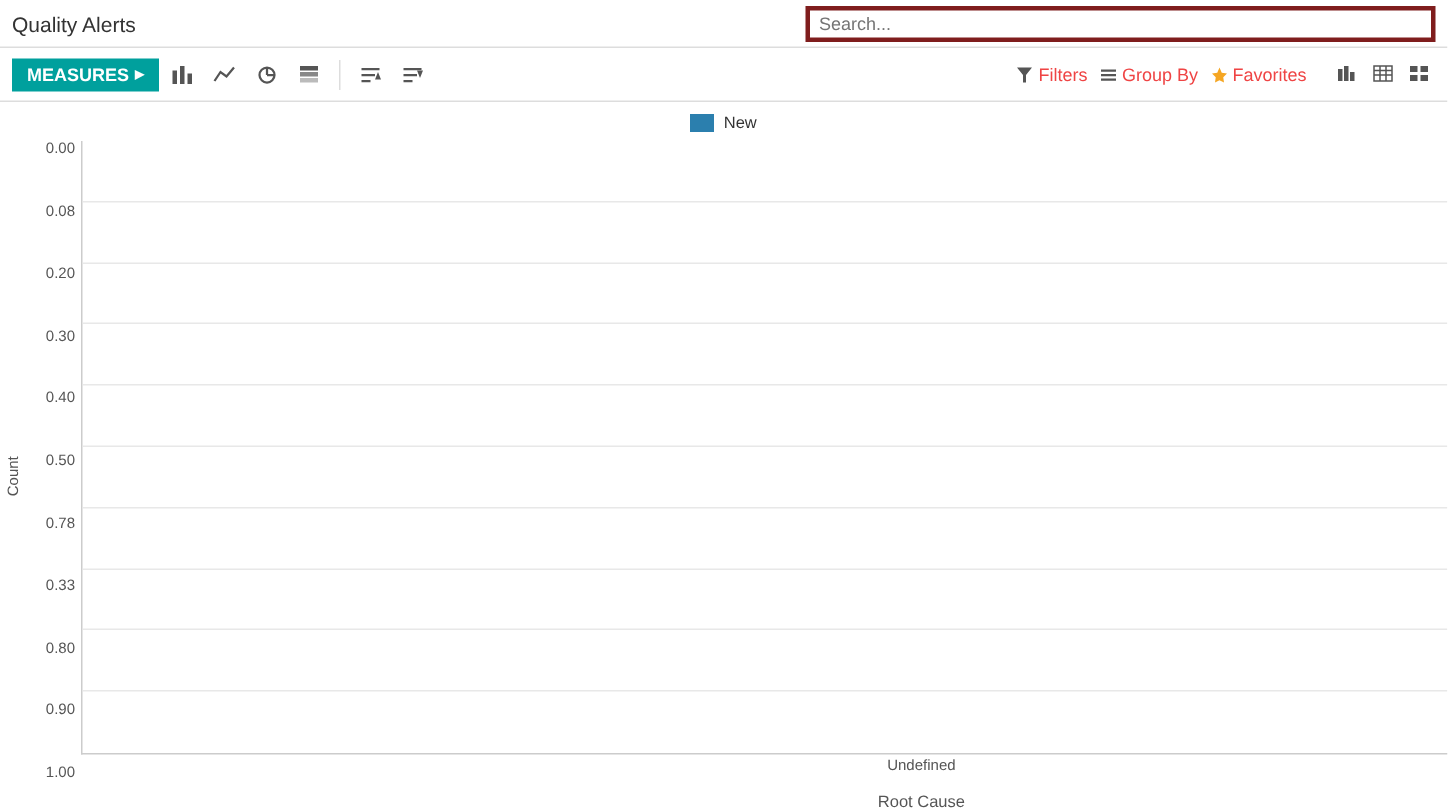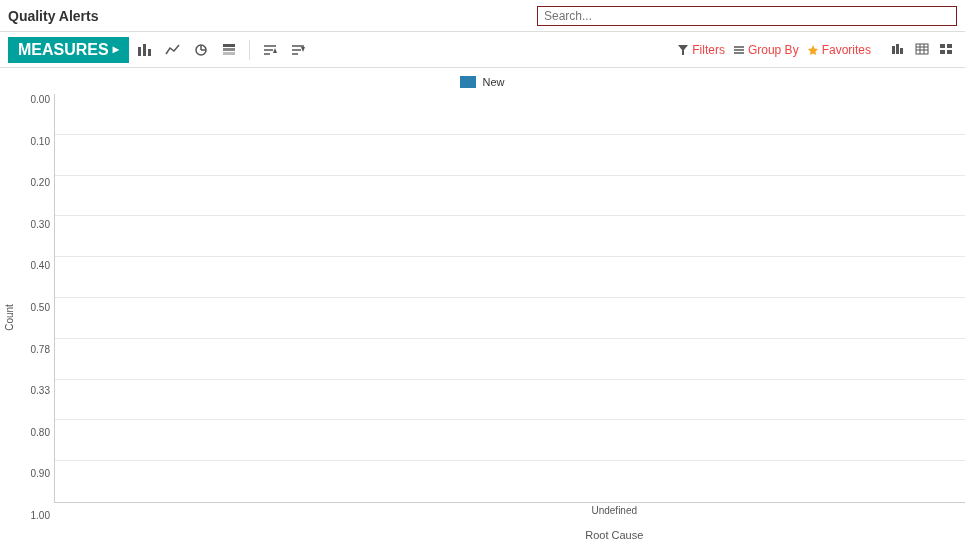--- a/index.html
+++ b/index.html
@@ -9,25 +9,25 @@
     .header {
       display: flex;
       align-items: center;
       justify-content: space-between;
       padding: 4px 8px;
       border-bottom: 1px solid #ddd;
       height: 32px;
     }
     .header-title {
       font-size: 14px;
-      font-weight: bold;
+      font-weight: normal;
       color: #333;
     }
     .search-box {
-      border: 1px solid #7f1d1d;
+      border: 3px solid #7f1d1d;
       padding: 2px 6px;
       width: 420px;
       font-size: 12px;
       outline: none;
       color: #999;
     }
 
     
     .toolbar {
       display: flex;
@@ -35,21 +35,21 @@
       padding: 4px 8px;
       border-bottom: 1px solid #ddd;
       height: 36px;
       gap: 4px;
     }
     .measures-btn {
       background: #00a09d;
       color: #fff;
       border: none;
       padding: 4px 10px;
-      font-size: 16px;
+      font-size: 12px;
       font-weight: bold;
       cursor: pointer;
       display: flex;
       align-items: center;
       gap: 4px;
     }
     .measures-btn::after {
       content: '▶';
       font-size: 8px;
     }
@@ -316,21 +316,21 @@
     <div class="y-axis">
       <span>1.00</span>
       <span>0.90</span>
       <span>0.80</span>
       <span>0.33</span>
       <span>0.78</span>
       <span>0.50</span>
       <span>0.40</span>
       <span>0.30</span>
       <span>0.20</span>
-      <span>0.10</span>
+      <span>0.08</span>
       <span>0.00</span>
     </div>
 
     <div style="flex:1; display:flex; flex-direction:column;">
       <div class="plot-area">
 
         <div class="grid-line" style="bottom:10%"></div>
         <div class="grid-line" style="bottom:20%"></div>
         <div class="grid-line" style="bottom:30%"></div>
         <div class="grid-line" style="bottom:40%"></div>

